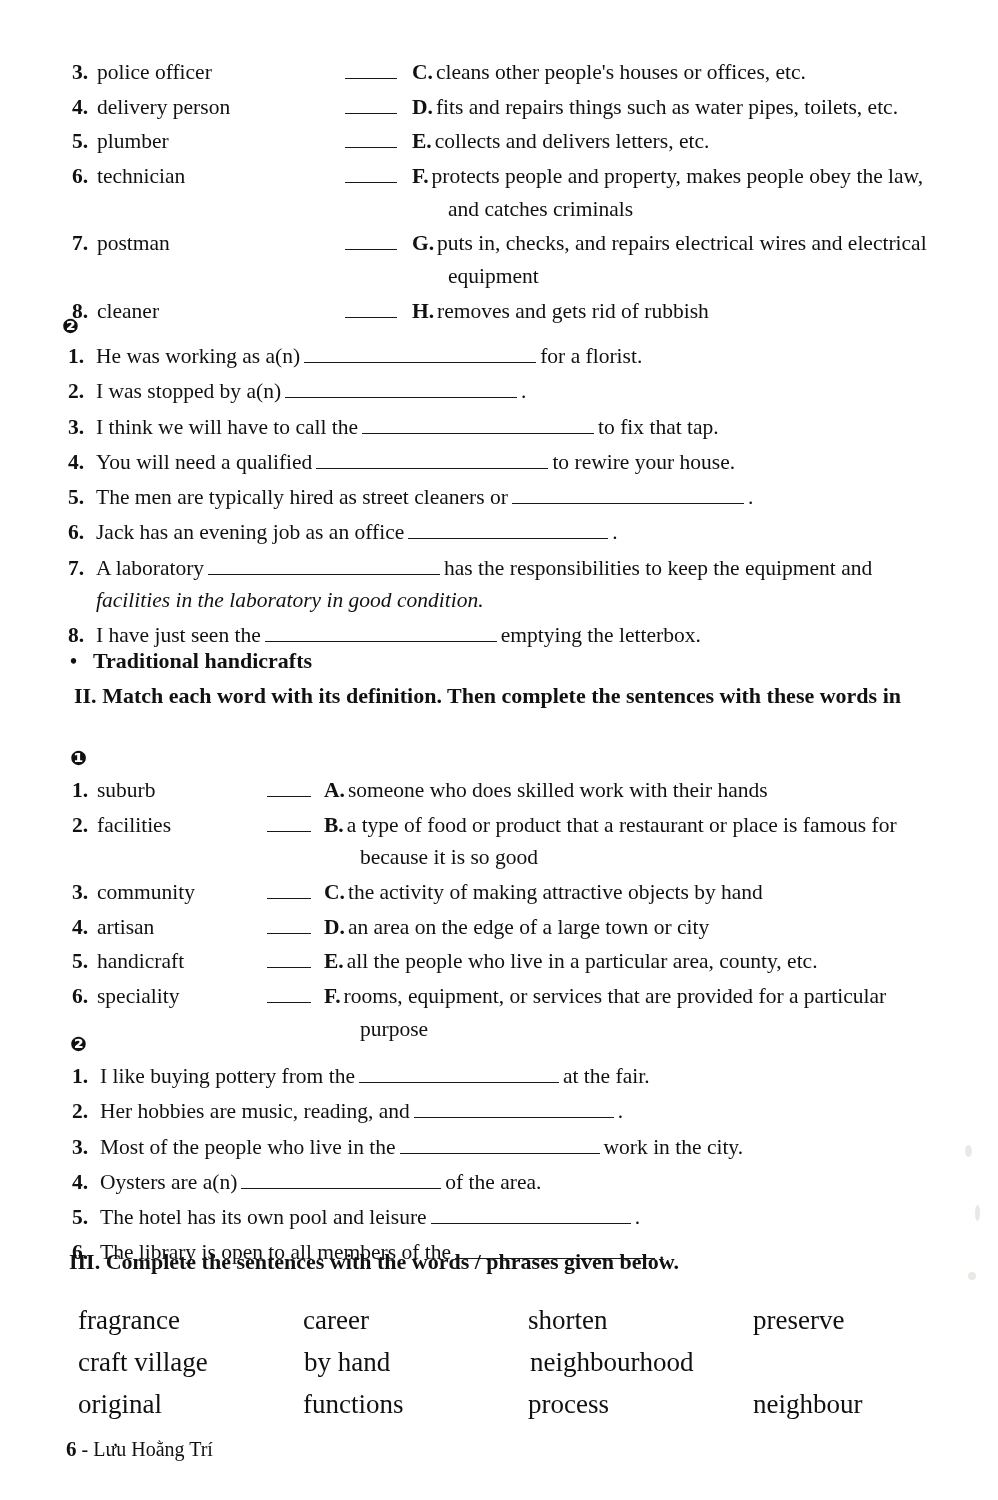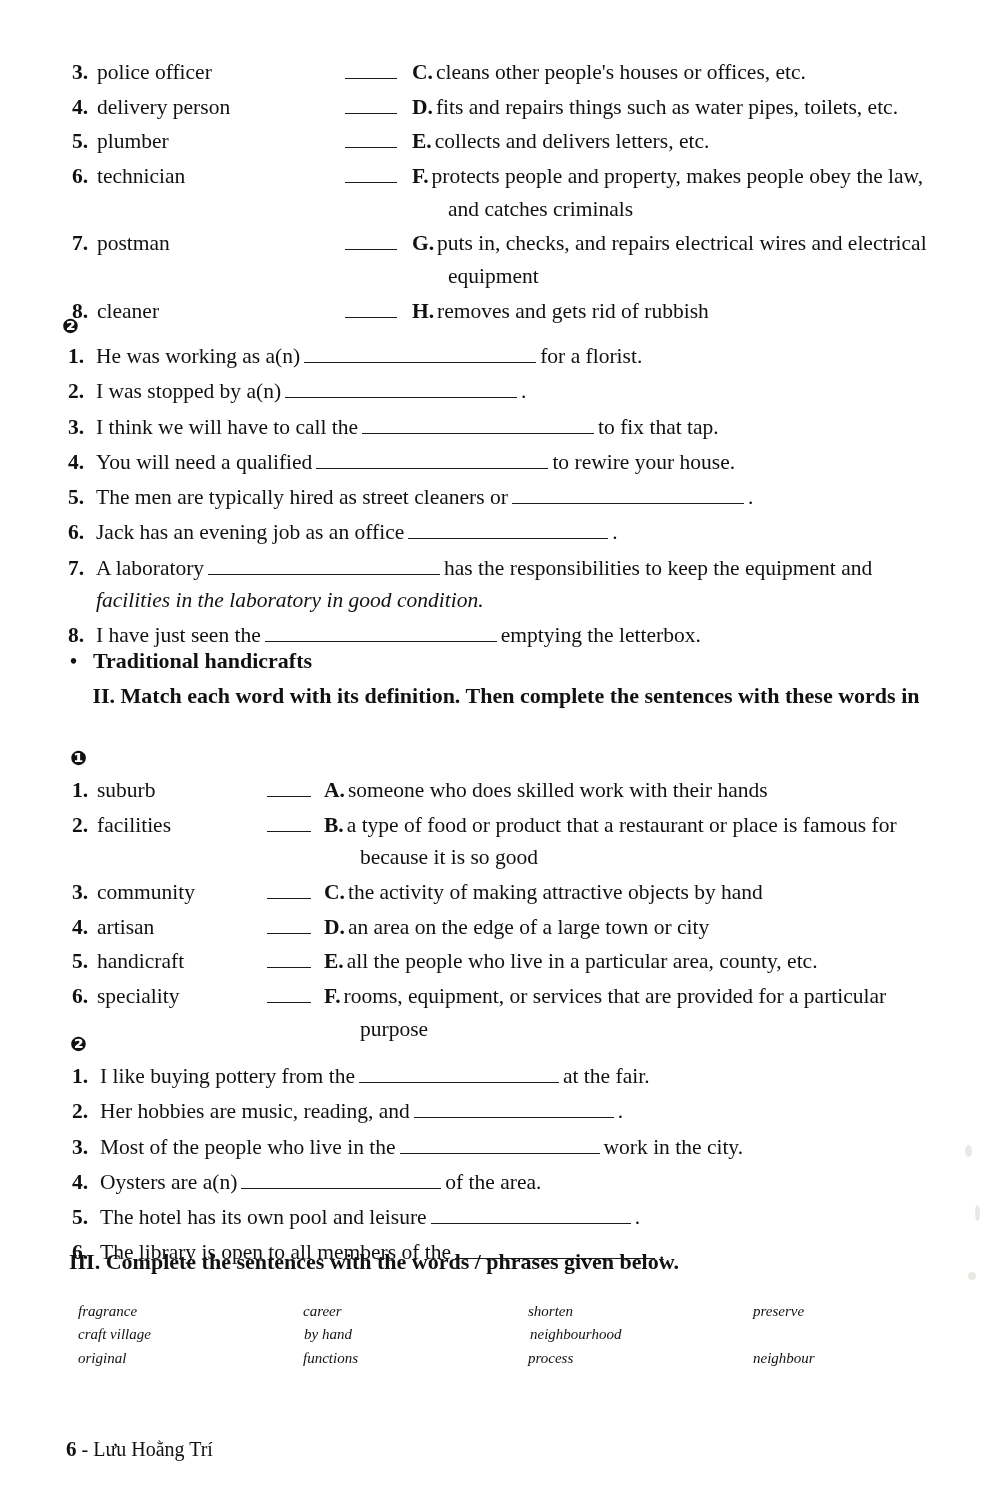--- a/index.html
+++ b/index.html
@@ -138,22 +138,21 @@
     line-height: 1.45;
     width: 900px;
   }
   .inst .ind { display: block; padding-left: 30px; }
 
   
   .wordbank {
     position: absolute;
     left: 78px;
     width: 900px;
-    font-style: italic;
-    font-size: 15px;
+    font-size: 27px;
     line-height: 1.55;
   }
   .wb-row { display: flex; }
   .wb-col { width: 226px; }
 
   
   .footer {
     position: absolute;
     left: 66px;
     bottom: 38px;
@@ -318,21 +317,21 @@
         <span>I have just seen the</span><span class="blank-line blank-long"></span><span>emptying the letterbox.</span>
       </span>
     </div>
   </div>
 
   <div class="bullet-head" style="left:70px; top:648px;">
     <span class="dot">•</span>
     <span>Traditional handicrafts</span>
   </div>
 
-  <div class="inst" style="left:56px; top:680px;text-align:center;">
+  <div class="inst" style="left:74px; top:680px;">
     <span>II.</span>
     <span>Match each word with its definition. Then complete the sentences with these words in</span>
   </div>
 
   <div class="circnum" style="position:absolute; left:70px; top:748px;">❶</div>
 
   <div class="match-block" style="top:774px; left:62px;">
 
     <div class="match-row">
       <div class="match-left" style="width:192px;">

